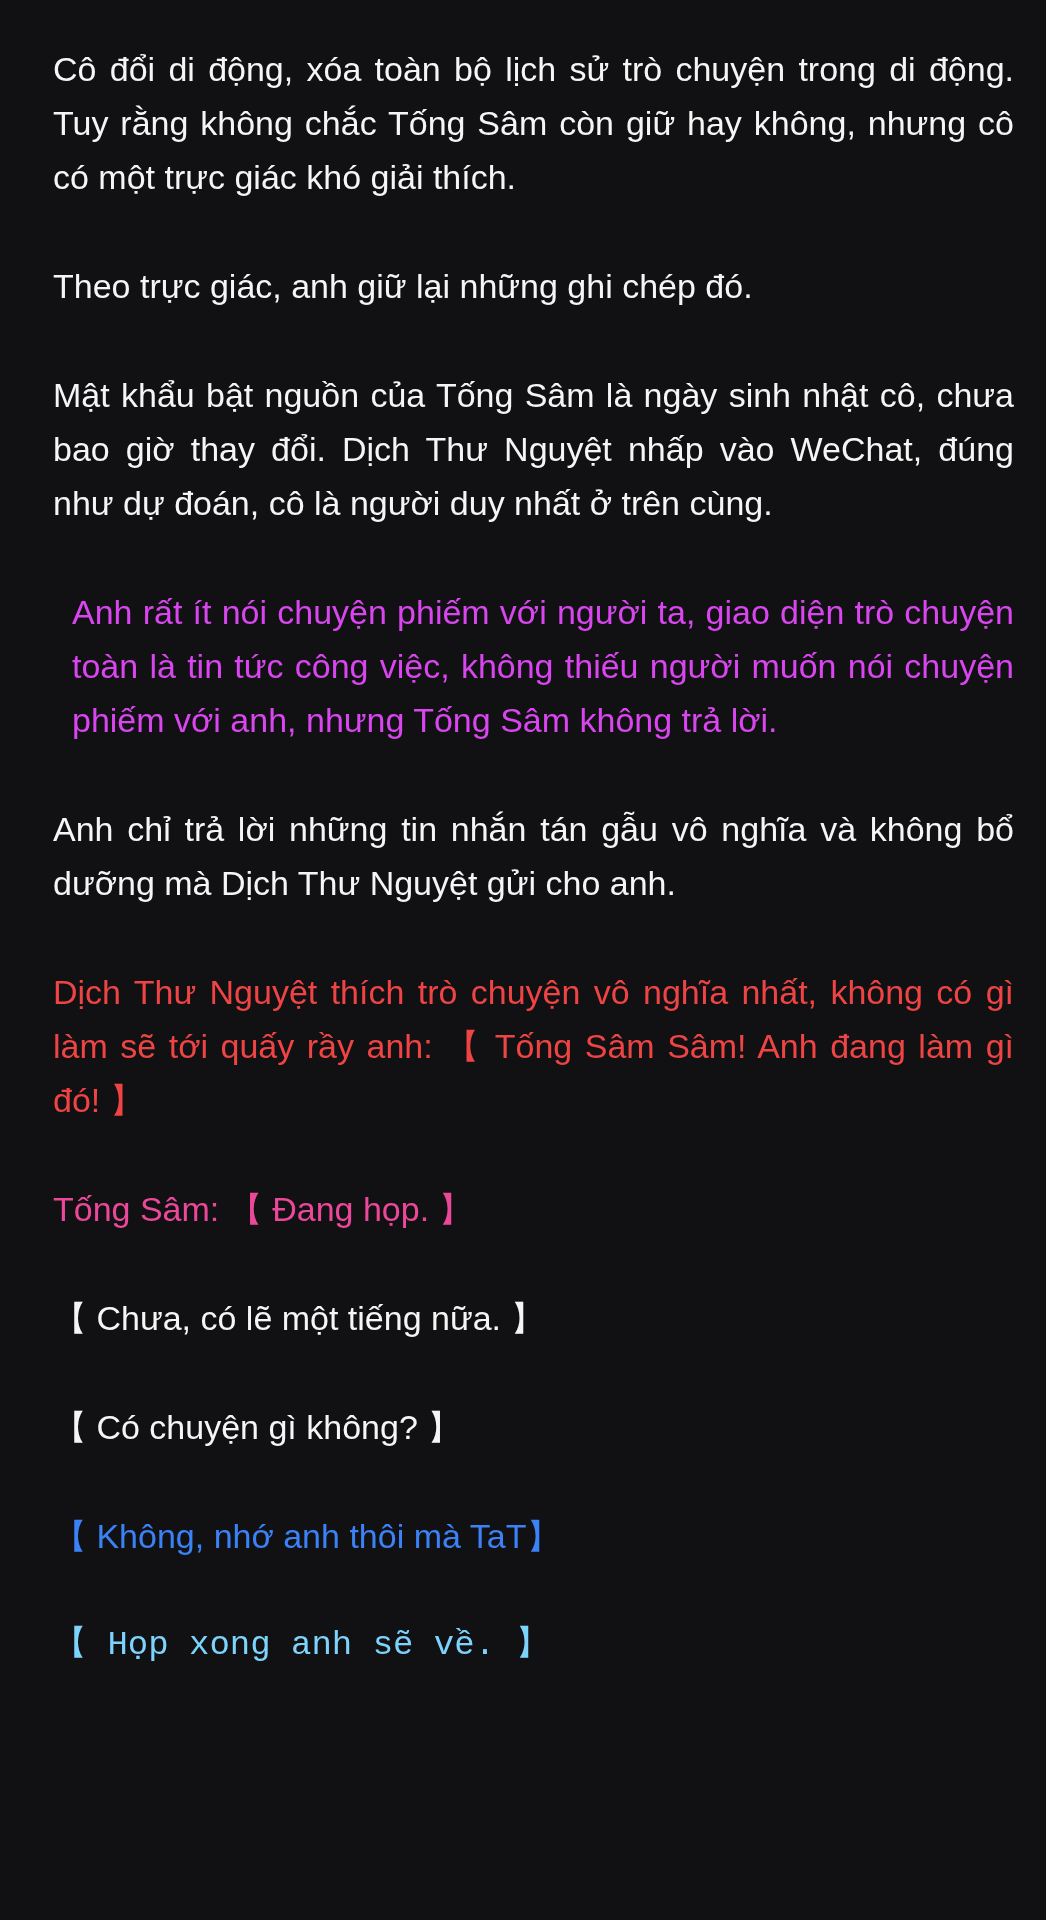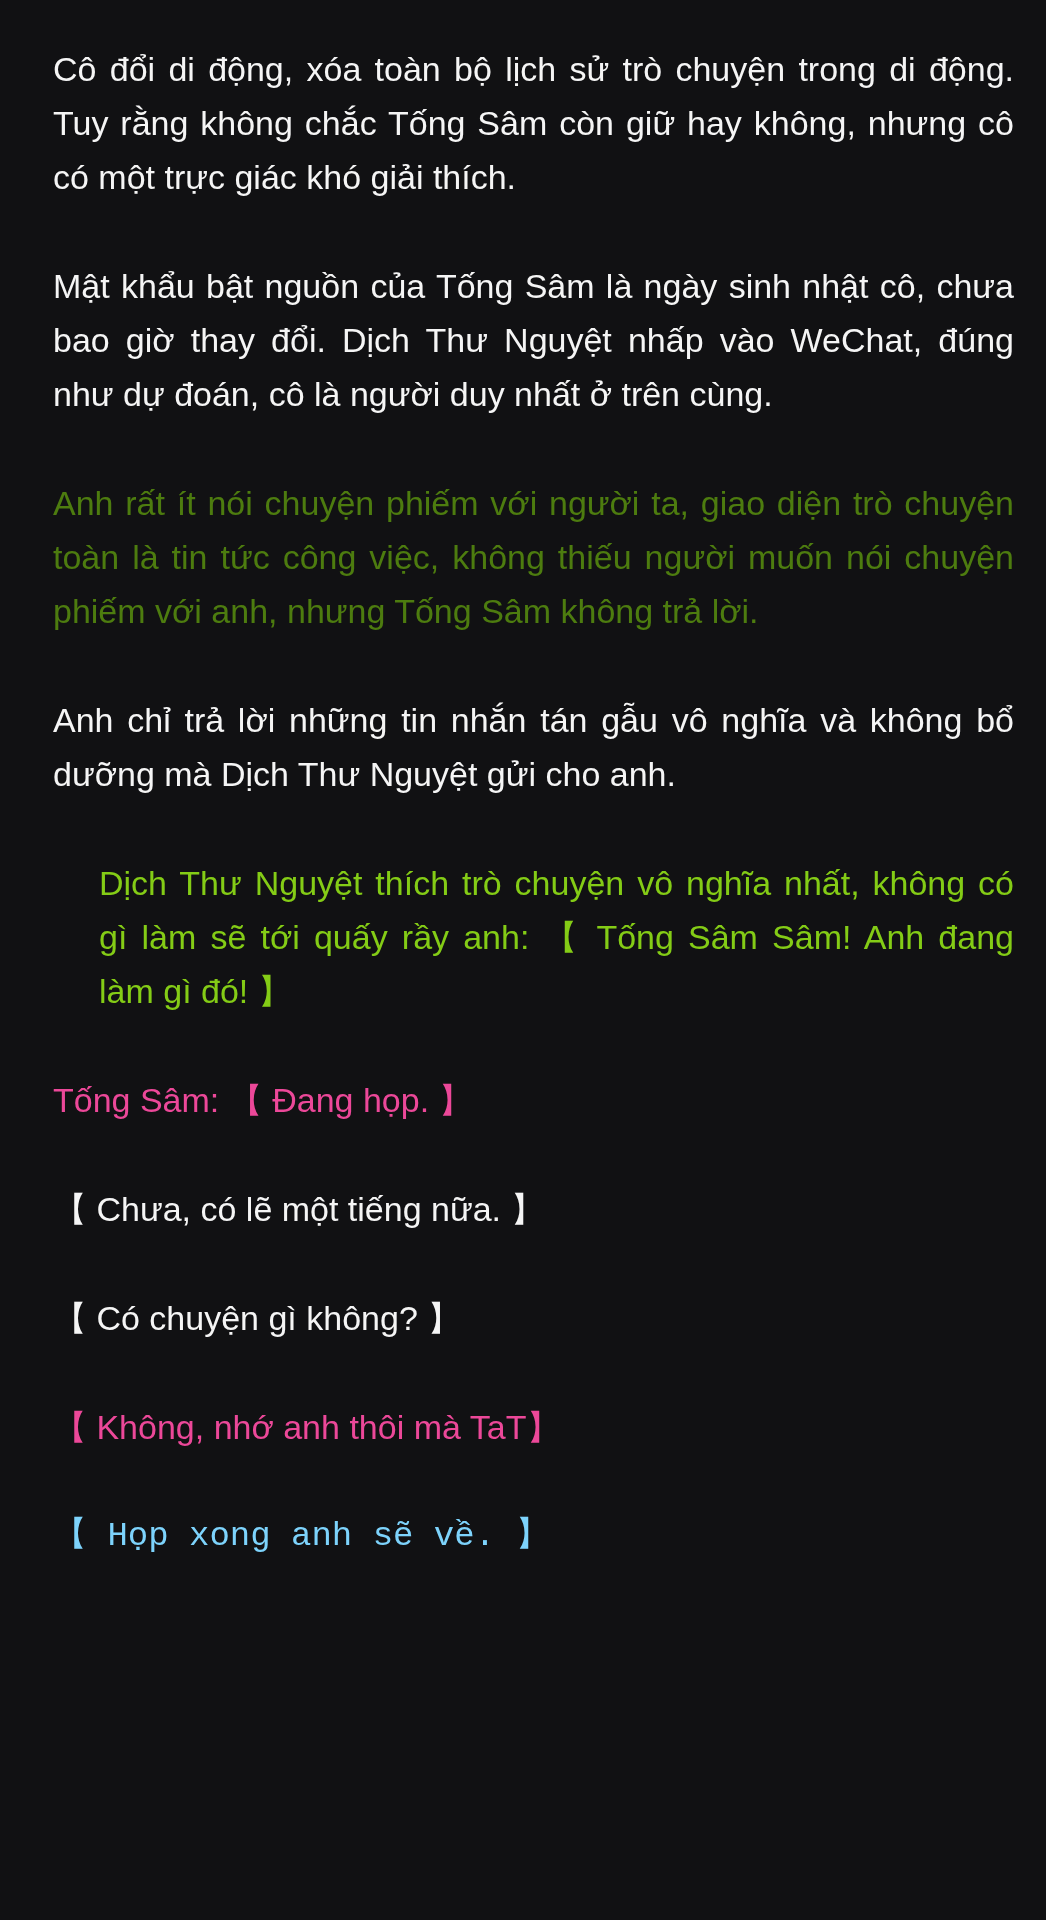--- a/index.html
+++ b/index.html
@@ -32,23 +32,24 @@
     word-spacing: normal;
     letter-spacing: 0;
   }
 </style>
 </head>
 <body style="background: rgb(17, 17, 19);">
 
 <div class="page" style="background: rgb(17, 17, 19);">
   <div class="content">
       <p class="para" style="color: rgb(245, 245, 245);">Cô đổi di động, xóa toàn bộ lịch sử trò chuyện trong di động. Tuy rằng không chắc Tống Sâm còn giữ hay không, nhưng cô có một trực giác khó giải thích.</p>
+      <p class="para" style="color: rgb(245, 245, 245);">Theo trực giác, anh giữ lại những ghi chép đó.</p>
       <p class="para" style="color: rgb(245, 245, 245);">Mật khẩu bật nguồn của Tống Sâm là ngày sinh nhật cô, chưa bao giờ thay đổi. Dịch Thư Nguyệt nhấp vào WeChat, đúng như dự đoán, cô là người duy nhất ở trên cùng.</p>
-      <p class="para" style="color: #4d7c0f;">Anh rất ít nói chuyện phiếm với người ta, giao diện trò chuyện toàn là tin tức công việc, không thiếu người muốn nói chuyện phiếm với anh, nhưng Tống Sâm không trả lời.</p>
+      <p class="para" style="color: #d946ef; margin-left: 19px;">Anh rất ít nói chuyện phiếm với người ta, giao diện trò chuyện toàn là tin tức công việc, không thiếu người muốn nói chuyện phiếm với anh, nhưng Tống Sâm không trả lời.</p>
       <p class="para" style="color: rgb(245, 245, 245);">Anh chỉ trả lời những tin nhắn tán gẫu vô nghĩa và không bổ dưỡng mà Dịch Thư Nguyệt gửi cho anh.</p>
-      <p class="para" style="color: #84cc16; margin-left: 46px;">Dịch Thư Nguyệt thích trò chuyện vô nghĩa nhất, không có gì làm sẽ tới quấy rầy anh: 【 Tống Sâm Sâm! Anh đang làm gì đó! 】</p>
+      <p class="para" style="color: #ef4444;">Dịch Thư Nguyệt thích trò chuyện vô nghĩa nhất, không có gì làm sẽ tới quấy rầy anh: 【 Tống Sâm Sâm! Anh đang làm gì đó! 】</p>
       <p class="para" style="color: #ec4899;">Tống Sâm: 【 Đang họp. 】</p>
       <p class="para" style="color: rgb(245, 245, 245);">【 Chưa, có lẽ một tiếng nữa. 】</p>
       <p class="para" style="color: rgb(245, 245, 245);">【 Có chuyện gì không? 】</p>
-      <p class="para" style="color: #ec4899; margin-top: 26px;">【 Không, nhớ anh thôi mà TaT】</p>
+      <p class="para" style="color: #3b82f6; margin-top: 26px;">【 Không, nhớ anh thôi mà TaT】</p>
       <p class="para" style="color: #7dd3fc; font-family: Liberation Mono, monospace;">【 Họp xong anh sẽ về. 】</p>
     </div>
 </div>
 
 </body></html>

